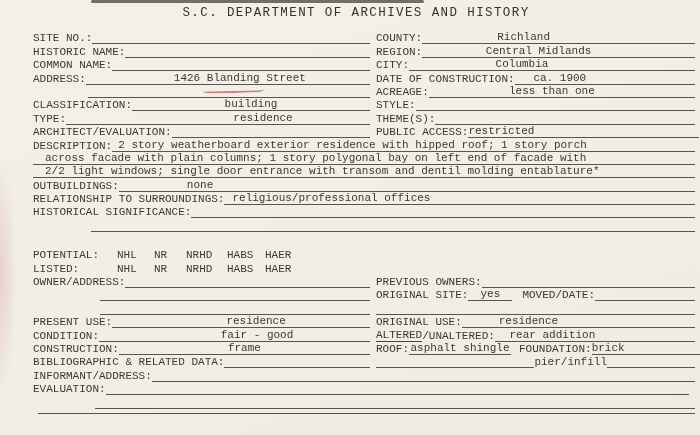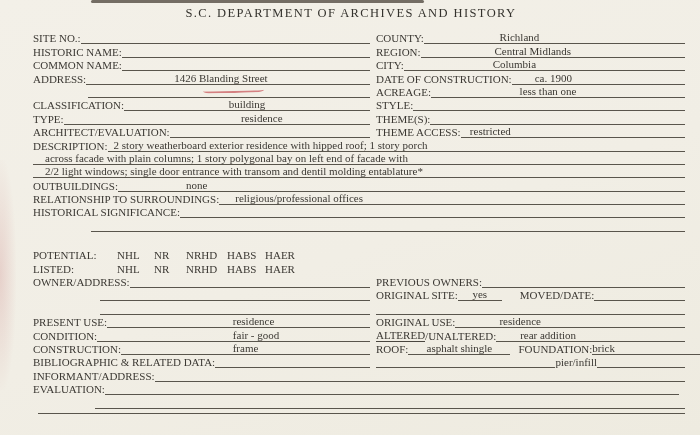--- a/index.html
+++ b/index.html
@@ -1,22 +1,22 @@
 <!DOCTYPE html>
 <html><head>
 <meta charset="utf-8">
 <style>
   html,body{margin:0;padding:0;background:#888;}
   .card{
     position:relative;
     width:700px;height:435px;
     box-sizing:border-box;
-    padding:6px 15px 0 33px;
+    padding:6px 5px 0 33px;
     background:linear-gradient(160deg,#f3f0e8 0%,#f1eee5 55%,#eeebe0 100%);
-    font-family:Liberation Serif, serif;
+    font-family:Liberation Mono, monospace;
     font-size:11px;color:#3b3833;
     overflow:hidden;
   }
   .title{
     height:14px;margin-bottom:11px;margin-left:-16px;
     text-align:center;font-size:12.5px;letter-spacing:1.4px;color:#34322d;
     white-space:pre;
   }
   .r{height:13.4px;display:flex;align-items:flex-end;}
   .lc{width:337px;display:flex;align-items:flex-end;flex:none;}
@@ -140,21 +140,21 @@
       <span class="fl"></span>
     </div>
   </div>
 
   <div class="r">
     <div class="lc">
       <span class="lbl">ARCHITECT/EVALUATION:</span>
       <span class="fl"></span>
     </div>
     <div class="rc">
-      <span class="lbl">THEME ACCESS:</span>
+      <span class="lbl">PUBLIC ACCESS:</span>
       <span class="fl" style="padding-right:165px">
           <span class="v">restricted</span>
         </span>
     </div>
   </div>
 
   <div class="r">
     <span class="lbl">DESCRIPTION:</span>
     <span class="fl start">
         <span class="v" style="margin-left:6px">2 story weatherboard exterior residence with hipped roof; 1 story porch</span>
@@ -174,21 +174,21 @@
   <div class="r">
     <span class="lbl">OUTBUILDINGS:</span>
     <span class="fl start">
         <span class="v" style="margin-left:68px">none</span>
       </span>
   </div>
 
   <div class="r">
     <span class="lbl">RELATIONSHIP TO SURROUNDINGS:</span>
     <span class="fl start">
-        <span class="v" style="margin-left:16px">religious/professional offices</span>
+        <span class="v" style="margin-left:8px">religious/professional offices</span>
       </span>
   </div>
 
   <div class="r">
     <span class="lbl">HISTORICAL SIGNIFICANCE:</span>
     <span class="fl"></span>
   </div>
 
   <div class="r">
     <span class="fl" style="margin-left:58px"></span>
@@ -225,21 +225,21 @@
 
   <div class="r">
     <div class="lc">
       <span class="fl" style="margin-left:67px"></span>
     </div>
     <div class="rc">
       <span class="lbl">ORIGINAL SITE:</span>
       <span class="fl" style="flex:none;width:44px">
           <span class="v">yes</span>
         </span>
-      <span class="lbl" style="margin-left:18px">MOVED/DATE:</span>
+      <span class="lbl" style="margin-left:10px">MOVED/DATE:</span>
       <span class="fl"></span>
     </div>
   </div>
 
   <div class="r">
     <div class="lc">
       <span class="fl" style="margin-left:67px"></span>
     </div>
     <div class="rc">
       <span class="fl"></span>

